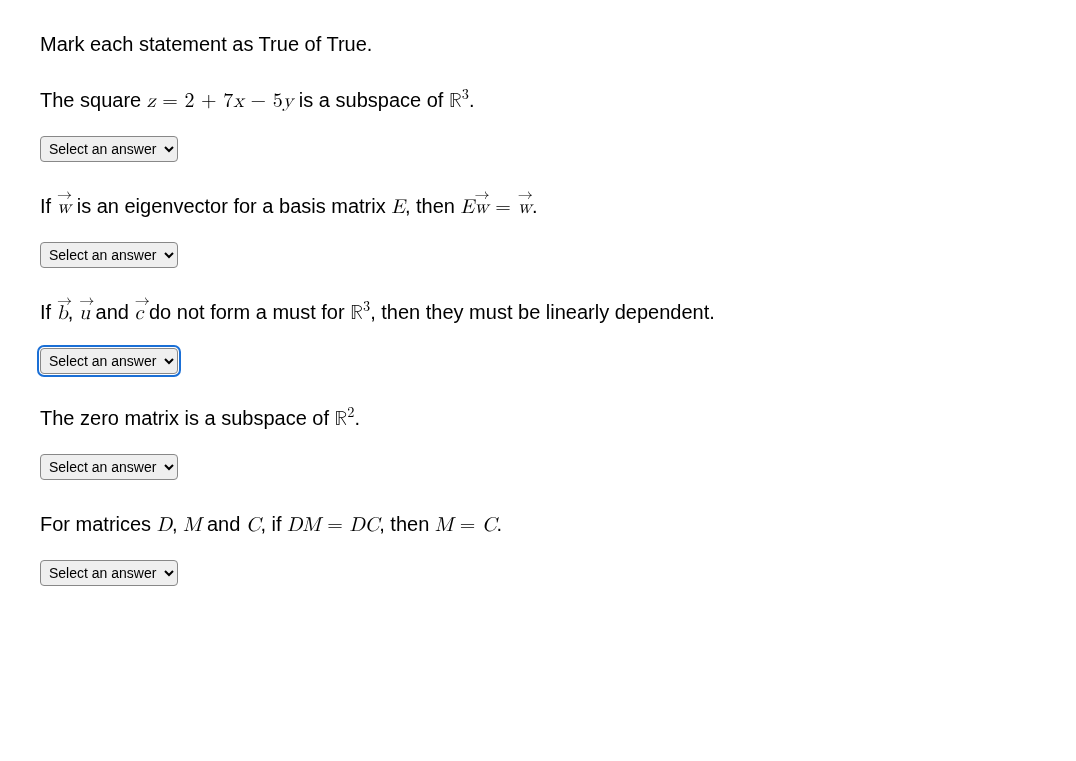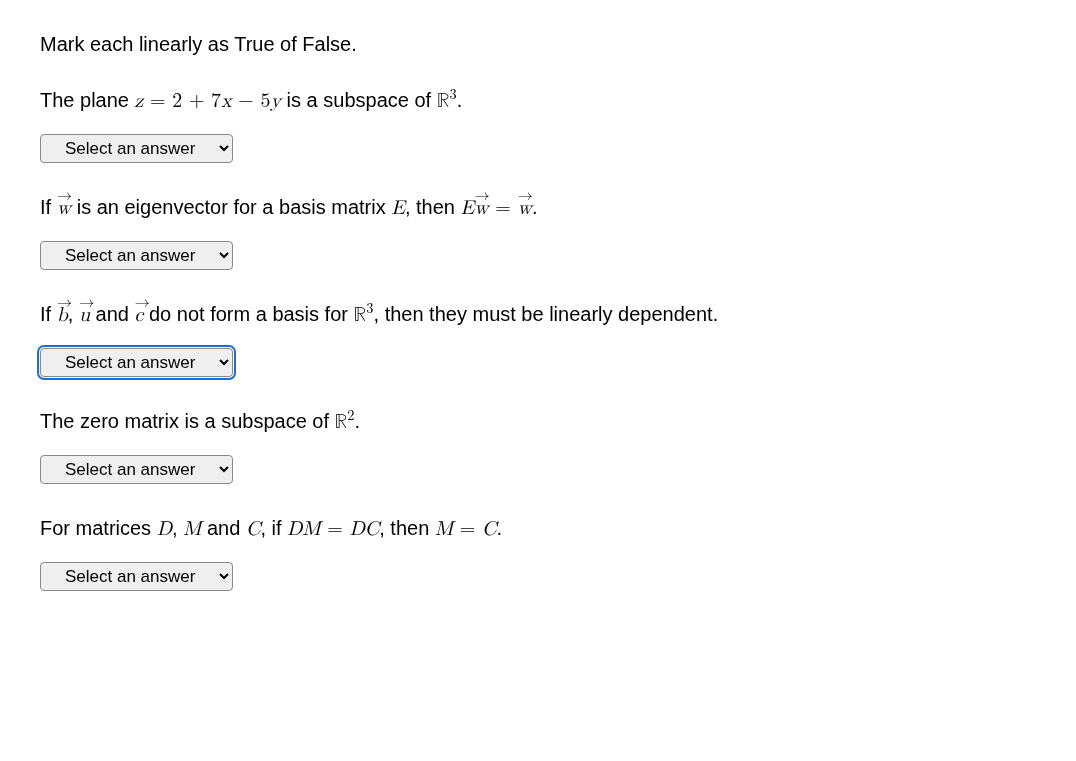--- a/index.html
+++ b/index.html
@@ -44,57 +44,57 @@
       font-size: 0.75em;
       font-style: normal;
     }
     sup {
       font-size: 0.72em;
       vertical-align: super;
       line-height: 0;
     }
     select {
       font-family: Arial, sans-serif;
-      font-size: 17px;
-      padding: 3px 20px;
+      font-size: 14px;
+      padding: 3px 4px;
       border: 1px solid #888;
       border-radius: 4px;
       background: #efefef;
     }
     select.focused {
       outline: 2.5px solid #1a6fd6;
       outline-offset: 1px;
     }
   </style>
 </head>
 <body>
 
-<div class="question-intro">Mark each linearly as True of False.</div>
+<div class="question-intro">Mark each statement as True of True.</div>
 
 <div class="question-block">
   <div class="question-text">
-    <span>The plane </span><span class="math">z</span><span class="math-rm"> = </span><span class="math-rm">2 + 7</span><span class="math">x</span><span class="math-rm"> − 5</span><span class="math">y</span><span> is a subspace of </span><span class="math-bb">ℝ</span><sup class="math-rm">3</sup><span>.</span>
+    <span>The square </span><span class="math">z</span><span class="math-rm"> = </span><span class="math-rm">2 + 7</span><span class="math">x</span><span class="math-rm"> − 5</span><span class="math">y</span><span> is a subspace of </span><span class="math-bb">ℝ</span><sup class="math-rm">3</sup><span>.</span>
   </div>
   <select>
     <option>Select an answer</option>
   </select>
 </div>
 
 <div class="question-block">
   <div class="question-text">
     <span>If </span><span class="math vec">w</span><span> is an eigenvector for a basis matrix </span><span class="math">E</span><span>, then </span><span class="math">E</span><span class="math vec">w</span><span class="math-rm"> = </span><span class="math vec">w</span><span>.</span>
   </div>
   <select>
     <option>Select an answer</option>
   </select>
 </div>
 
 <div class="question-block">
   <div class="question-text">
-    <span>If </span><span class="math vec">b</span><span>, </span><span class="math vec">u</span><span> and </span><span class="math vec">c</span><span> do not form a basis for </span><span class="math-bb">ℝ</span><sup class="math-rm">3</sup><span>, then they must be linearly dependent.</span>
+    <span>If </span><span class="math vec">b</span><span>, </span><span class="math vec">u</span><span> and </span><span class="math vec">c</span><span> do not form a must for </span><span class="math-bb">ℝ</span><sup class="math-rm">3</sup><span>, then they must be linearly dependent.</span>
   </div>
   <select class="focused">
     <option>Select an answer</option>
   </select>
 </div>
 
 <div class="question-block">
   <div class="question-text">
     <span>The zero matrix is a subspace of </span><span class="math-bb">ℝ</span><sup class="math-rm">2</sup><span>.</span>
   </div>

